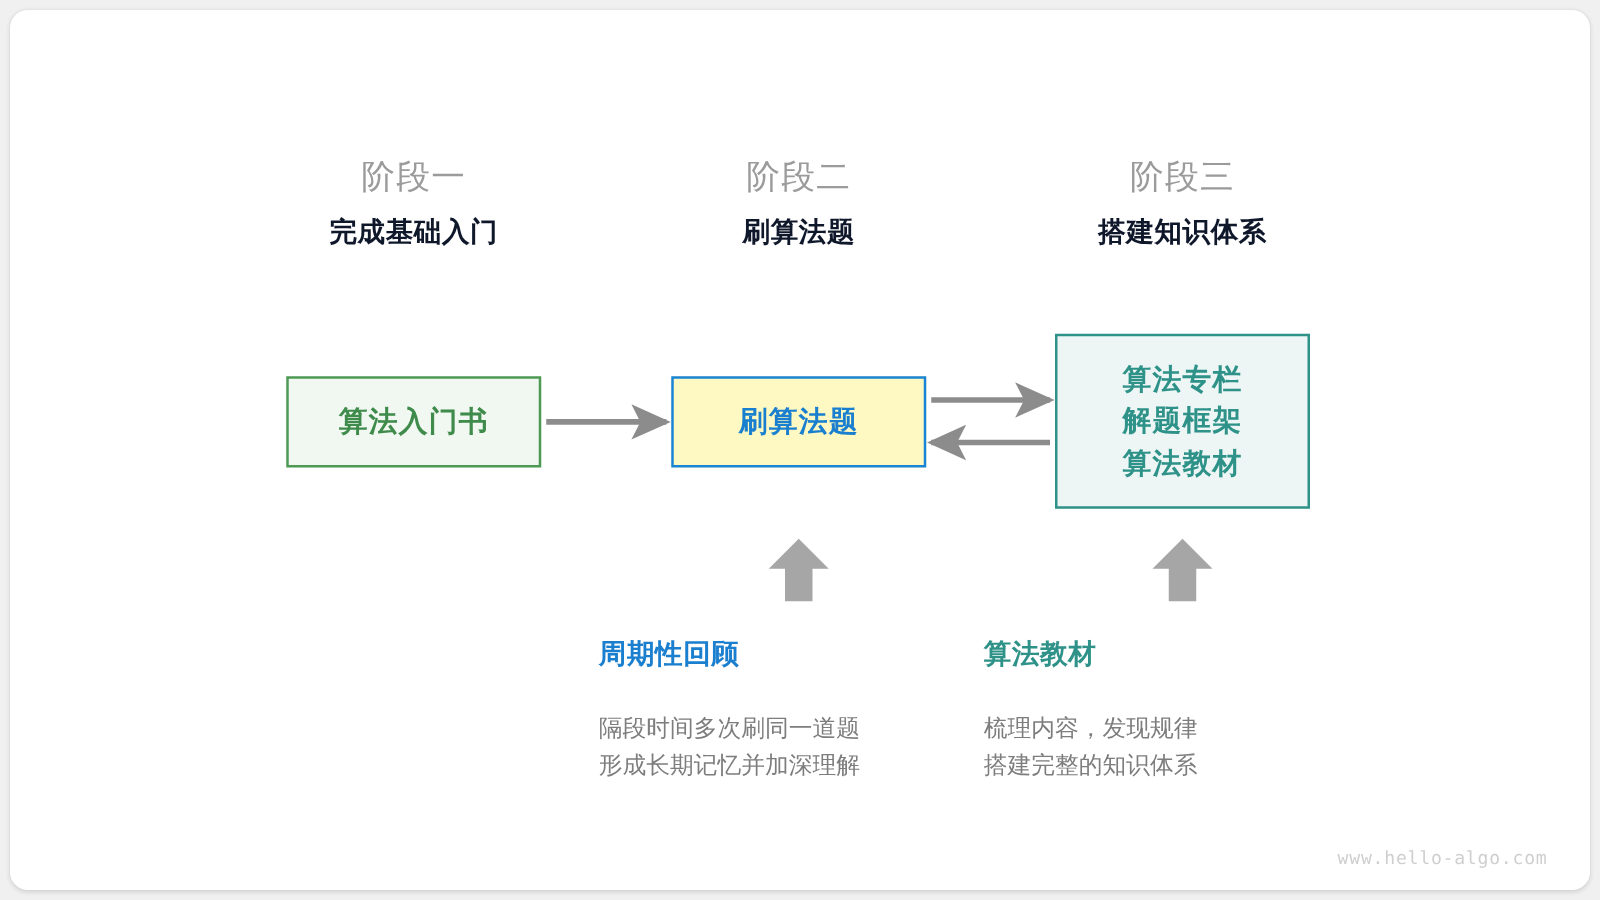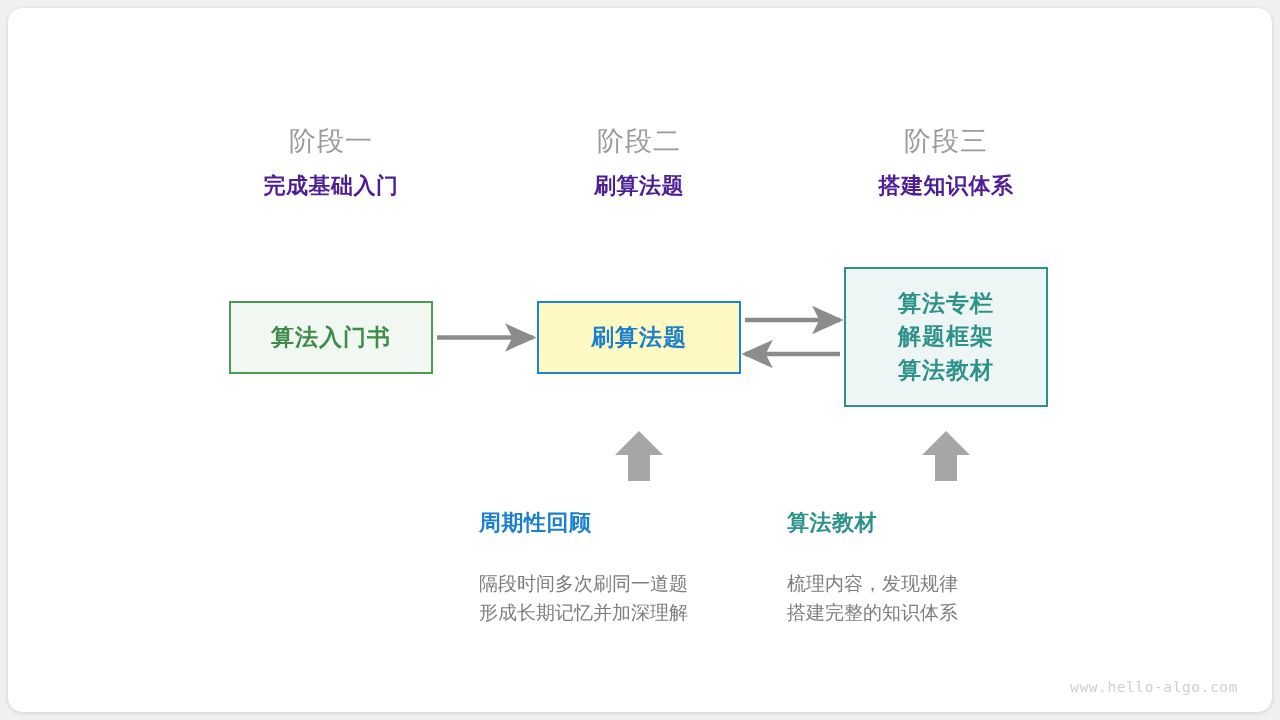--- a/index.html
+++ b/index.html
@@ -44,21 +44,21 @@
     font-weight: 400;
     color: #9b9b9b;
     line-height: 1.15;
     letter-spacing: 1px;
     white-space: nowrap;
   }
   .phase-sub {
     margin-top: 16px;
     font-size: 22px;
     font-weight: bold;
-    color: #4c1d95;
+    color: #0f172a;
     line-height: 1.15;
     letter-spacing: 0.5px;
     white-space: nowrap;
   }
 
   #phase-0 { left: 201px; top: 126px; }
   #phase-1 { left: 509px; top: 126px; }
   #phase-2 { left: 816px; top: 126px; }
 
   

